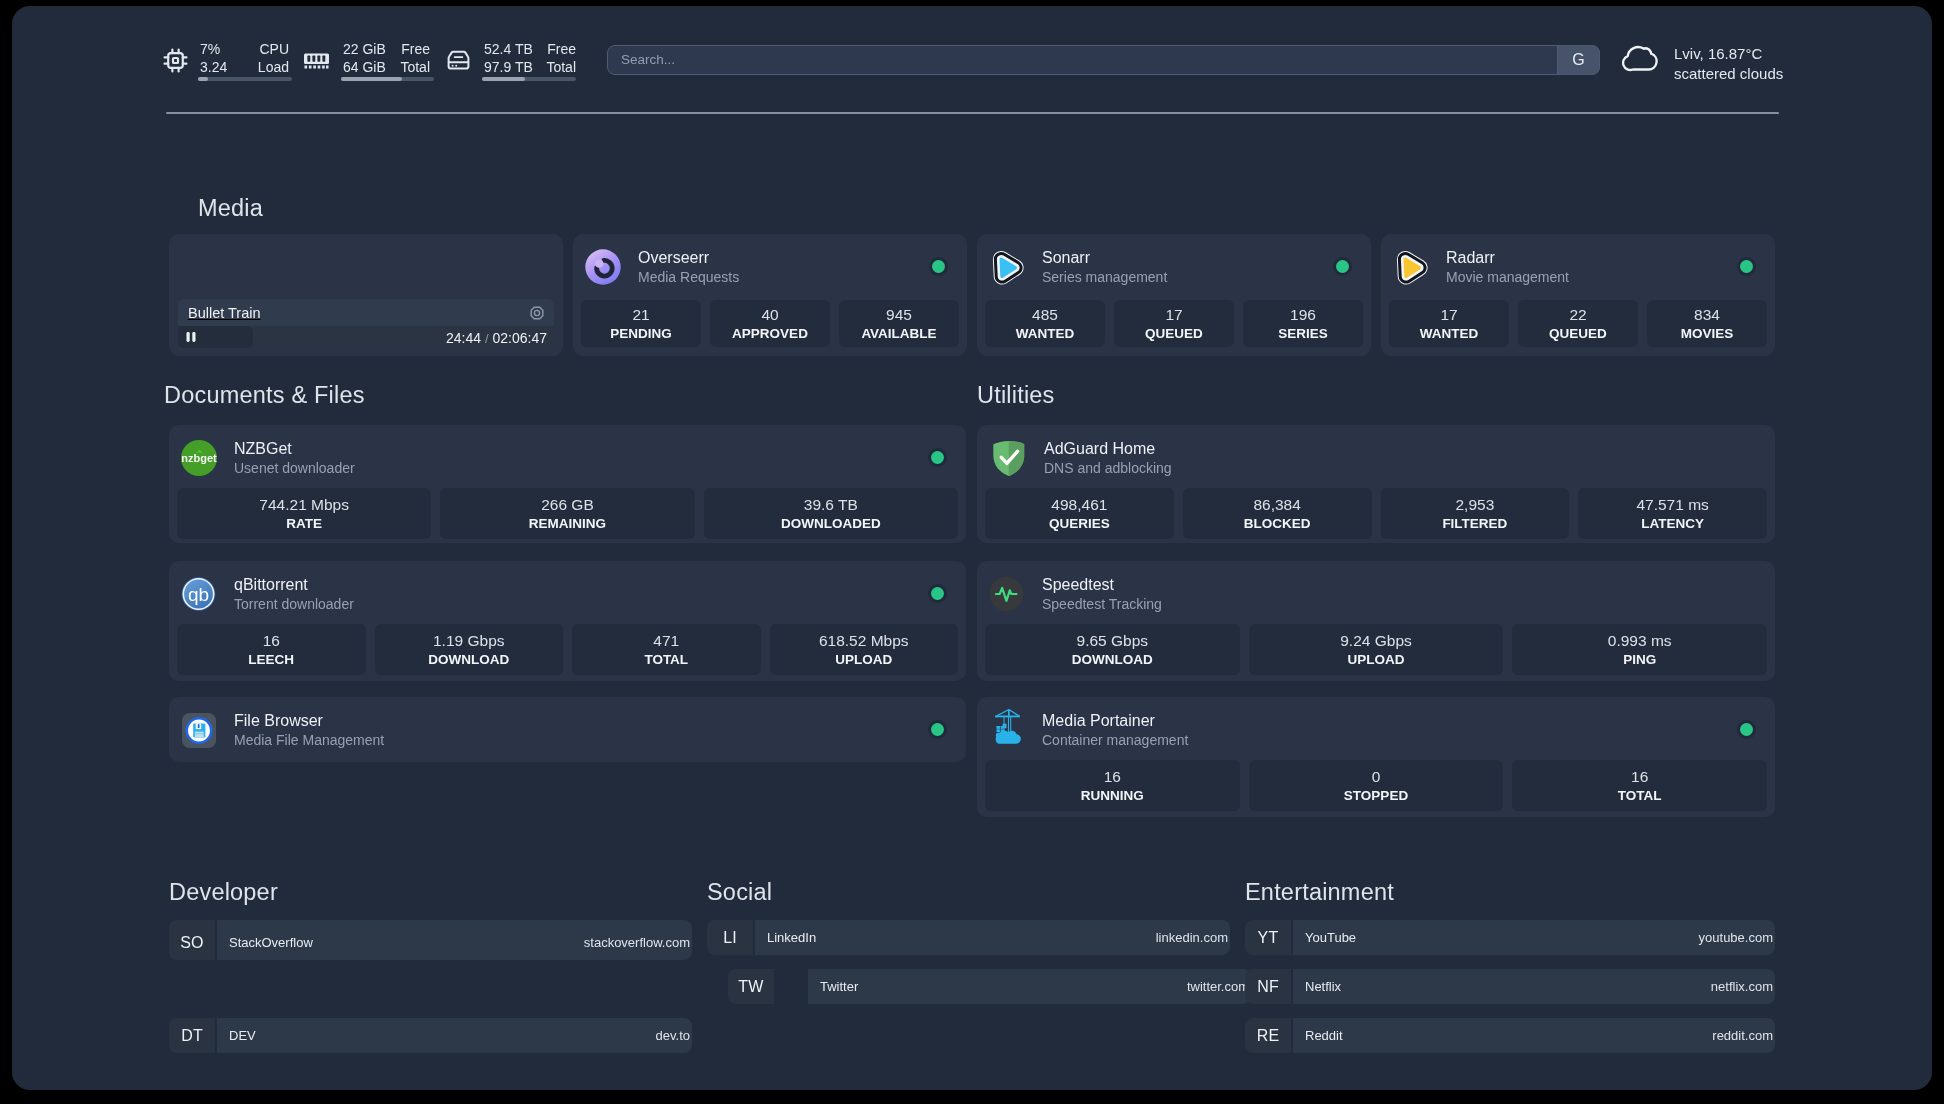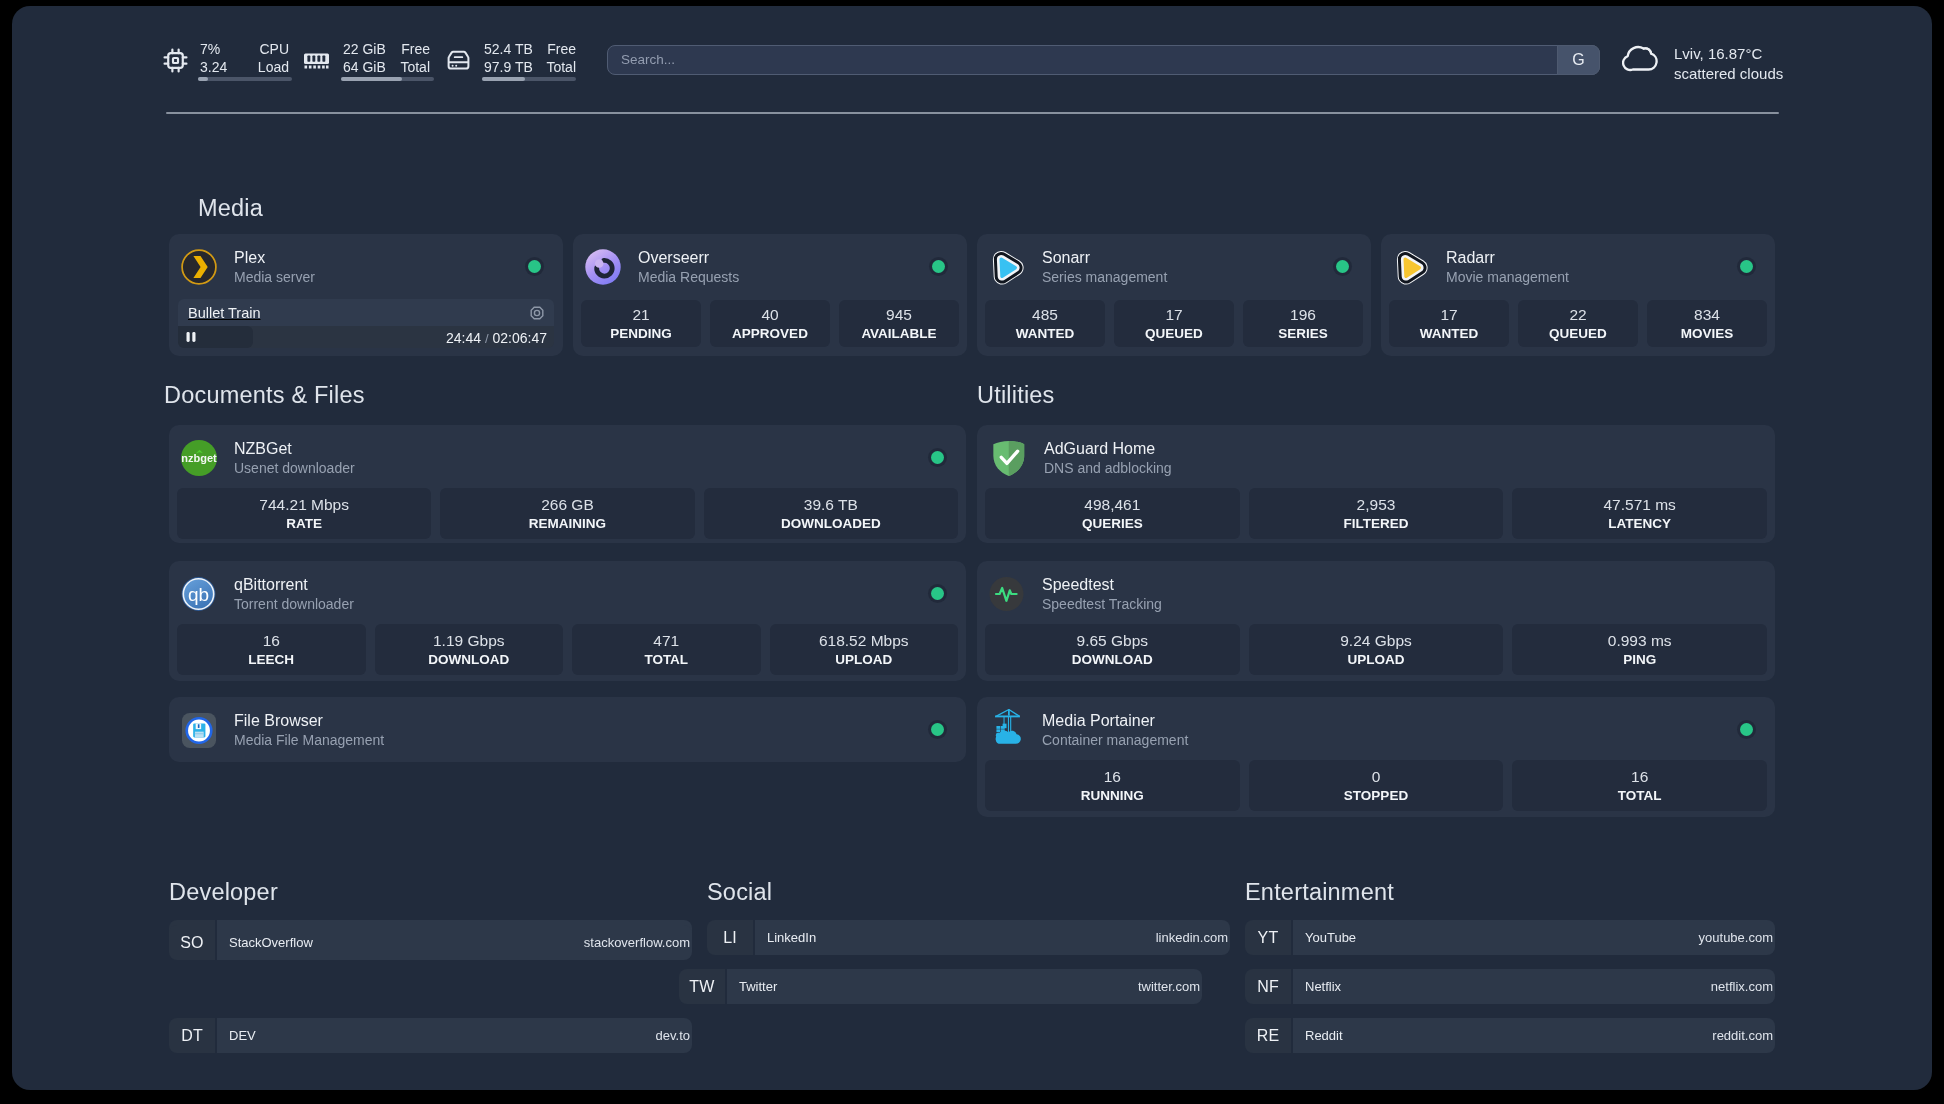--- a/index.html
+++ b/index.html
@@ -72,31 +72,20 @@
 <div class="abs" style="left:166px; top:112px; width:1613px; height:2px; background:rgba(205,213,224,0.6); border-radius:1px;"></div>
 
 <div class="h" style="left:169px; top:196px;margin-left:29px;">Media</div>
 <div class="h" style="left:164px; top:383px;">Documents &amp; Files</div>
 <div class="h" style="left:977px; top:383px;">Utilities</div>
 <div class="h" style="left:169px; top:880px;">Developer</div>
 <div class="h" style="left:707px; top:880px;">Social</div>
 <div class="h" style="left:1245px; top:880px;">Entertainment</div>
 
 <div class="card" style="left:169px; top:234px; width:394px; height:122px;" id="plexcard">
-    <div class="chead">
-      <svg class="cicon" width="36" height="36" viewBox="0 0 36 36">
-        <circle cx="18" cy="18" r="16.9" fill="#27272c" stroke="#d29a14" stroke-width="1.7"></circle>
-        <path d="M12.4 6.9h7.1L26.7 18l-7.2 11.1h-7.1L19.6 18z" fill="#ebaf00"></path>
-      </svg>
-      <div>
-        <div class="ct">Plex</div>
-        <div class="cs">Media server</div>
-      </div>
-      <div class="dot"></div>
-    </div>
 <div class="abs" style="left:9px; right:9px; top:65px; height:49px; border-radius:6px; overflow:hidden;text-decoration:underline;">
 <div style="height:27px; background:#303b4e; display:flex; align-items:center; padding:0 10px;">
         <span style="font-size:14.5px; color:#eef1f5;">Bullet Train</span>
 <svg style="margin-left:auto;" width="14" height="14" viewBox="0 0 14 14" fill="none" stroke="#8e98a8" stroke-width="1.4">
           <path d="M4.2 1.2h5.6l3 3v5.6l-3 3H4.2l-3-3V4.2z"></path>
           <circle cx="7" cy="7" r="2.6"></circle>
         </svg>
       </div>
 <div style="height:22px; background:#2b3442; position:relative;">
 <div style="position:absolute; left:0; top:0; height:22px; width:75px; background:#242d3b; border-radius:0 6px 6px 0;"></div>
@@ -296,20 +285,24 @@
       </svg>
       <div>
         <div class="ct">AdGuard Home</div>
         <div class="cs">DNS and adblocking</div>
       </div>
     </div>
     <div class="tiles2">
       <div class="tile">
         <div class="tn">498,461</div>
         <div class="tl">QUERIES</div>
+      </div>
+      <div class="tile">
+        <div class="tn">86,384</div>
+        <div class="tl">BLOCKED</div>
       </div>
       <div class="tile">
         <div class="tn">2,953</div>
         <div class="tl">FILTERED</div>
       </div>
       <div class="tile">
         <div class="tn">47.571 ms</div>
         <div class="tl">LATENCY</div>
       </div>
     </div>
@@ -404,21 +397,21 @@
       <span class="bmurl">dev.to</span>
     </div>
   </div>
 <div class="bmrow" style="left:707px; top:920px; width:523px;">
     <div class="bmab">LI</div>
     <div class="bmpill">
       <span>LinkedIn</span>
       <span class="bmurl">linkedin.com</span>
     </div>
   </div>
-<div class="bmrow" style="left:679px; top:969px; width:523px;">
+<div class="bmrow" style="left:728px; top:969px; width:523px;gap:32px;">
     <div class="bmab">TW</div>
     <div class="bmpill">
       <span>Twitter</span>
       <span class="bmurl">twitter.com</span>
     </div>
   </div>
 <div class="bmrow" style="left:1245px; top:920px; width:530px;">
     <div class="bmab">YT</div>
     <div class="bmpill">
       <span>YouTube</span>

